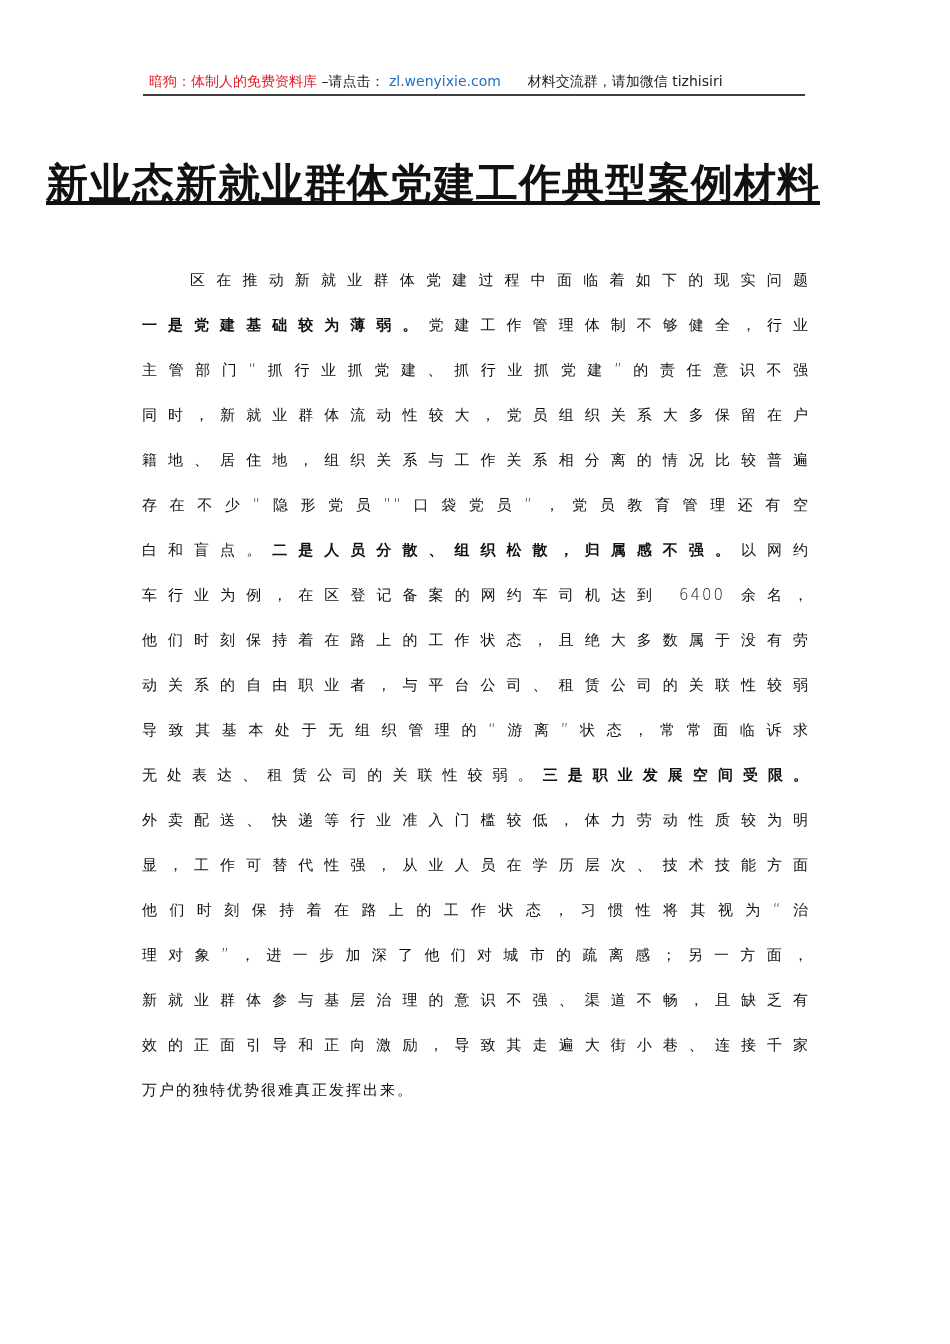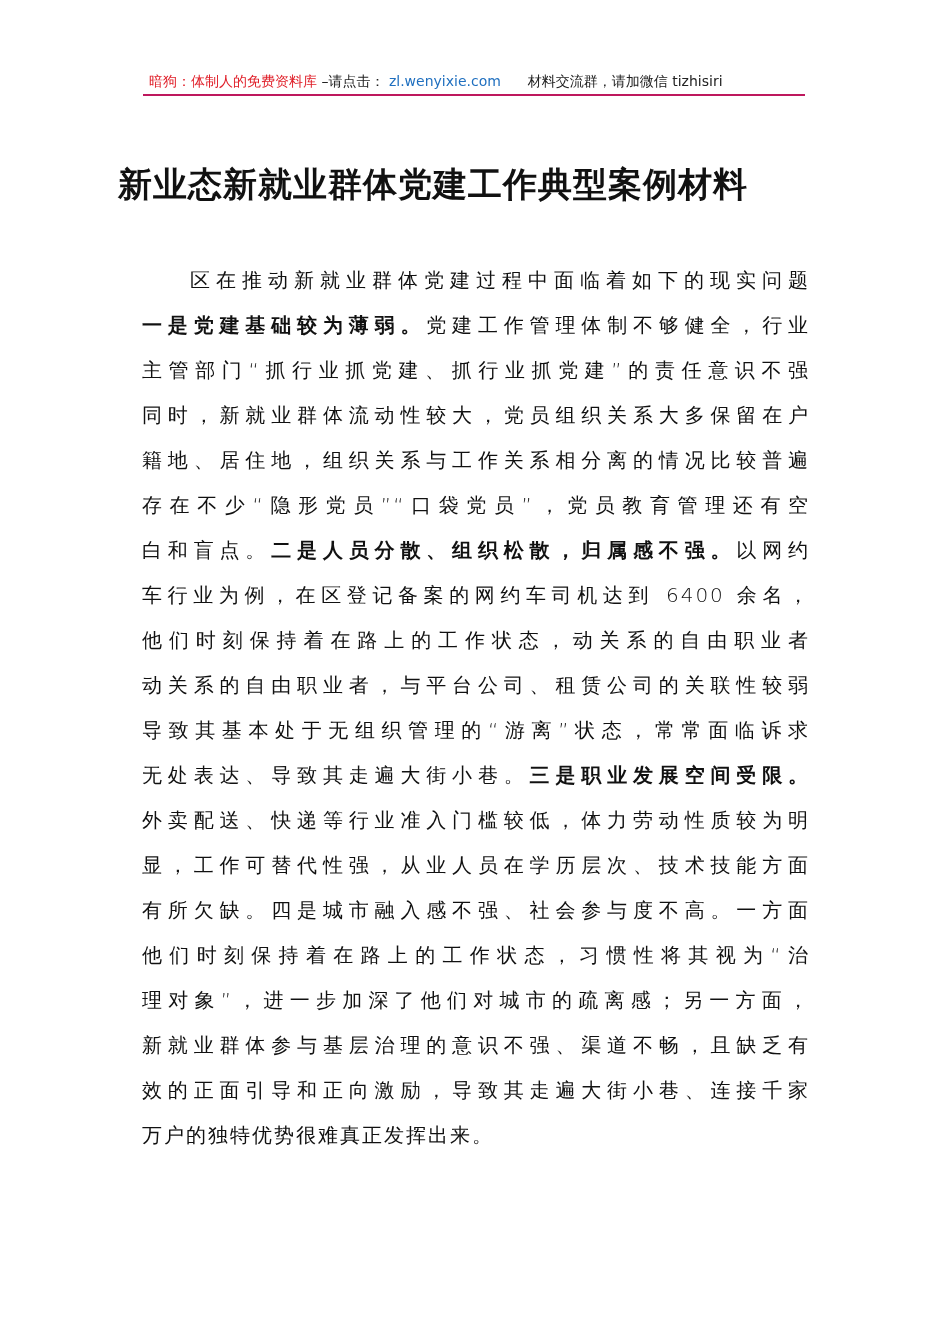--- a/index.html
+++ b/index.html
@@ -1,37 +1,38 @@
 <!DOCTYPE html>
 <html><head>
 <meta charset="utf-8">
 <style>
   html, body { margin: 0; padding: 0; background: #ffffff; }
   body { width: 950px; height: 1344px; position: relative; overflow: hidden;
          font-family: "DejaVu Serif", "Liberation Serif", serif; color: #111; }
   .header {
     position: absolute; left: 143px; top: 70px; width: 662px; height: 24px;
-    border-bottom: 2px solid #be185d;
+    border-bottom: 2px solid #404040;
     font-family: "DejaVu Sans", "Liberation Sans", sans-serif;
     font-size: 14px; line-height: 22px; white-space: nowrap;
   }
   .header .h-inner { position: absolute; left: 6px; right: 0; top: 0; }
   .hd-red { color: #e0202a; }
   .hd-dark { color: #222; }
   .hd-blue { color: #1f6fbf; }
   .hd-gap { display: inline-block; width: 18px; }
   .title {
     position: absolute; left: 0; width: 866px; top: 160px;
-    text-align: center; font-size: 34px; font-weight: bold;
+    text-align: center; font-size: 42px; font-weight: bold;
     letter-spacing: 1px; line-height: 48px;
     font-family: "DejaVu Serif", "Liberation Serif", serif;
+    text-decoration: underline;
   }
   .body-text { position: absolute; left: 142px; top: 258px; width: 668px; }
   .line {
-    height: 45px; line-height: 45px; font-size: 20px;
+    height: 45px; line-height: 45px; font-size: 15px;
     white-space: nowrap; text-align: justify; text-align-last: justify;
     letter-spacing: 2px;
     font-family: "DejaVu Sans", "Liberation Sans", sans-serif;
     font-weight: 300;
   }
   .line.indent { padding-left: 48px; }
   .line.last { text-align-last: left; }
   .b { font-weight: bold; }
 </style>
 </head>
@@ -51,25 +52,24 @@
 
 <div class="body-text" id="body-text">
     <div class="line indent"><span>区在推动新就业群体党建过程中面临着如下的现实问题</span></div>
     <div class="line"><span class="b">一是党建基础较为薄弱。</span><span>党建工作管理体制不够健全，行业</span></div>
     <div class="line"><span>主管部门“抓行业抓党建、抓行业抓党建”的责任意识不强</span></div>
     <div class="line"><span>同时，新就业群体流动性较大，党员组织关系大多保留在户</span></div>
     <div class="line"><span>籍地、居住地，组织关系与工作关系相分离的情况比较普遍</span></div>
     <div class="line"><span>存在不少“隐形党员”“口袋党员”，党员教育管理还有空</span></div>
     <div class="line"><span>白和盲点。</span><span class="b">二是人员分散、组织松散，归属感不强。</span><span>以网约</span></div>
     <div class="line"><span>车行业为例，在区登记备案的网约车司机达到 6400 余名，</span></div>
-    <div class="line"><span>他们时刻保持着在路上的工作状态，动关系的自由职业者</span></div>
+    <div class="line"><span>他们时刻保持着在路上的工作状态，且绝大多数属于没有劳</span></div>
     <div class="line"><span>动关系的自由职业者，与平台公司、租赁公司的关联性较弱</span></div>
     <div class="line"><span>导致其基本处于无组织管理的“游离”状态，常常面临诉求</span></div>
-    <div class="line"><span>无处表达、导致其走遍大街小巷。</span><span class="b">三是职业发展空间受限。</span></div>
+    <div class="line"><span>无处表达、租赁公司的关联性较弱。</span><span class="b">三是职业发展空间受限。</span></div>
     <div class="line"><span>外卖配送、快递等行业准入门槛较低，体力劳动性质较为明</span></div>
     <div class="line"><span>显，工作可替代性强，从业人员在学历层次、技术技能方面</span></div>
-    <div class="line"><span>有所欠缺。四是城市融入感不强、社会参与度不高。一方面</span></div>
     <div class="line"><span>他们时刻保持着在路上的工作状态，习惯性将其视为“治</span></div>
     <div class="line"><span>理对象”，进一步加深了他们对城市的疏离感；另一方面，</span></div>
     <div class="line"><span>新就业群体参与基层治理的意识不强、渠道不畅，且缺乏有</span></div>
     <div class="line"><span>效的正面引导和正向激励，导致其走遍大街小巷、连接千家</span></div>
     <div class="line last"><span>万户的独特优势很难真正发挥出来。</span></div>
   </div>
 
 </body></html>

